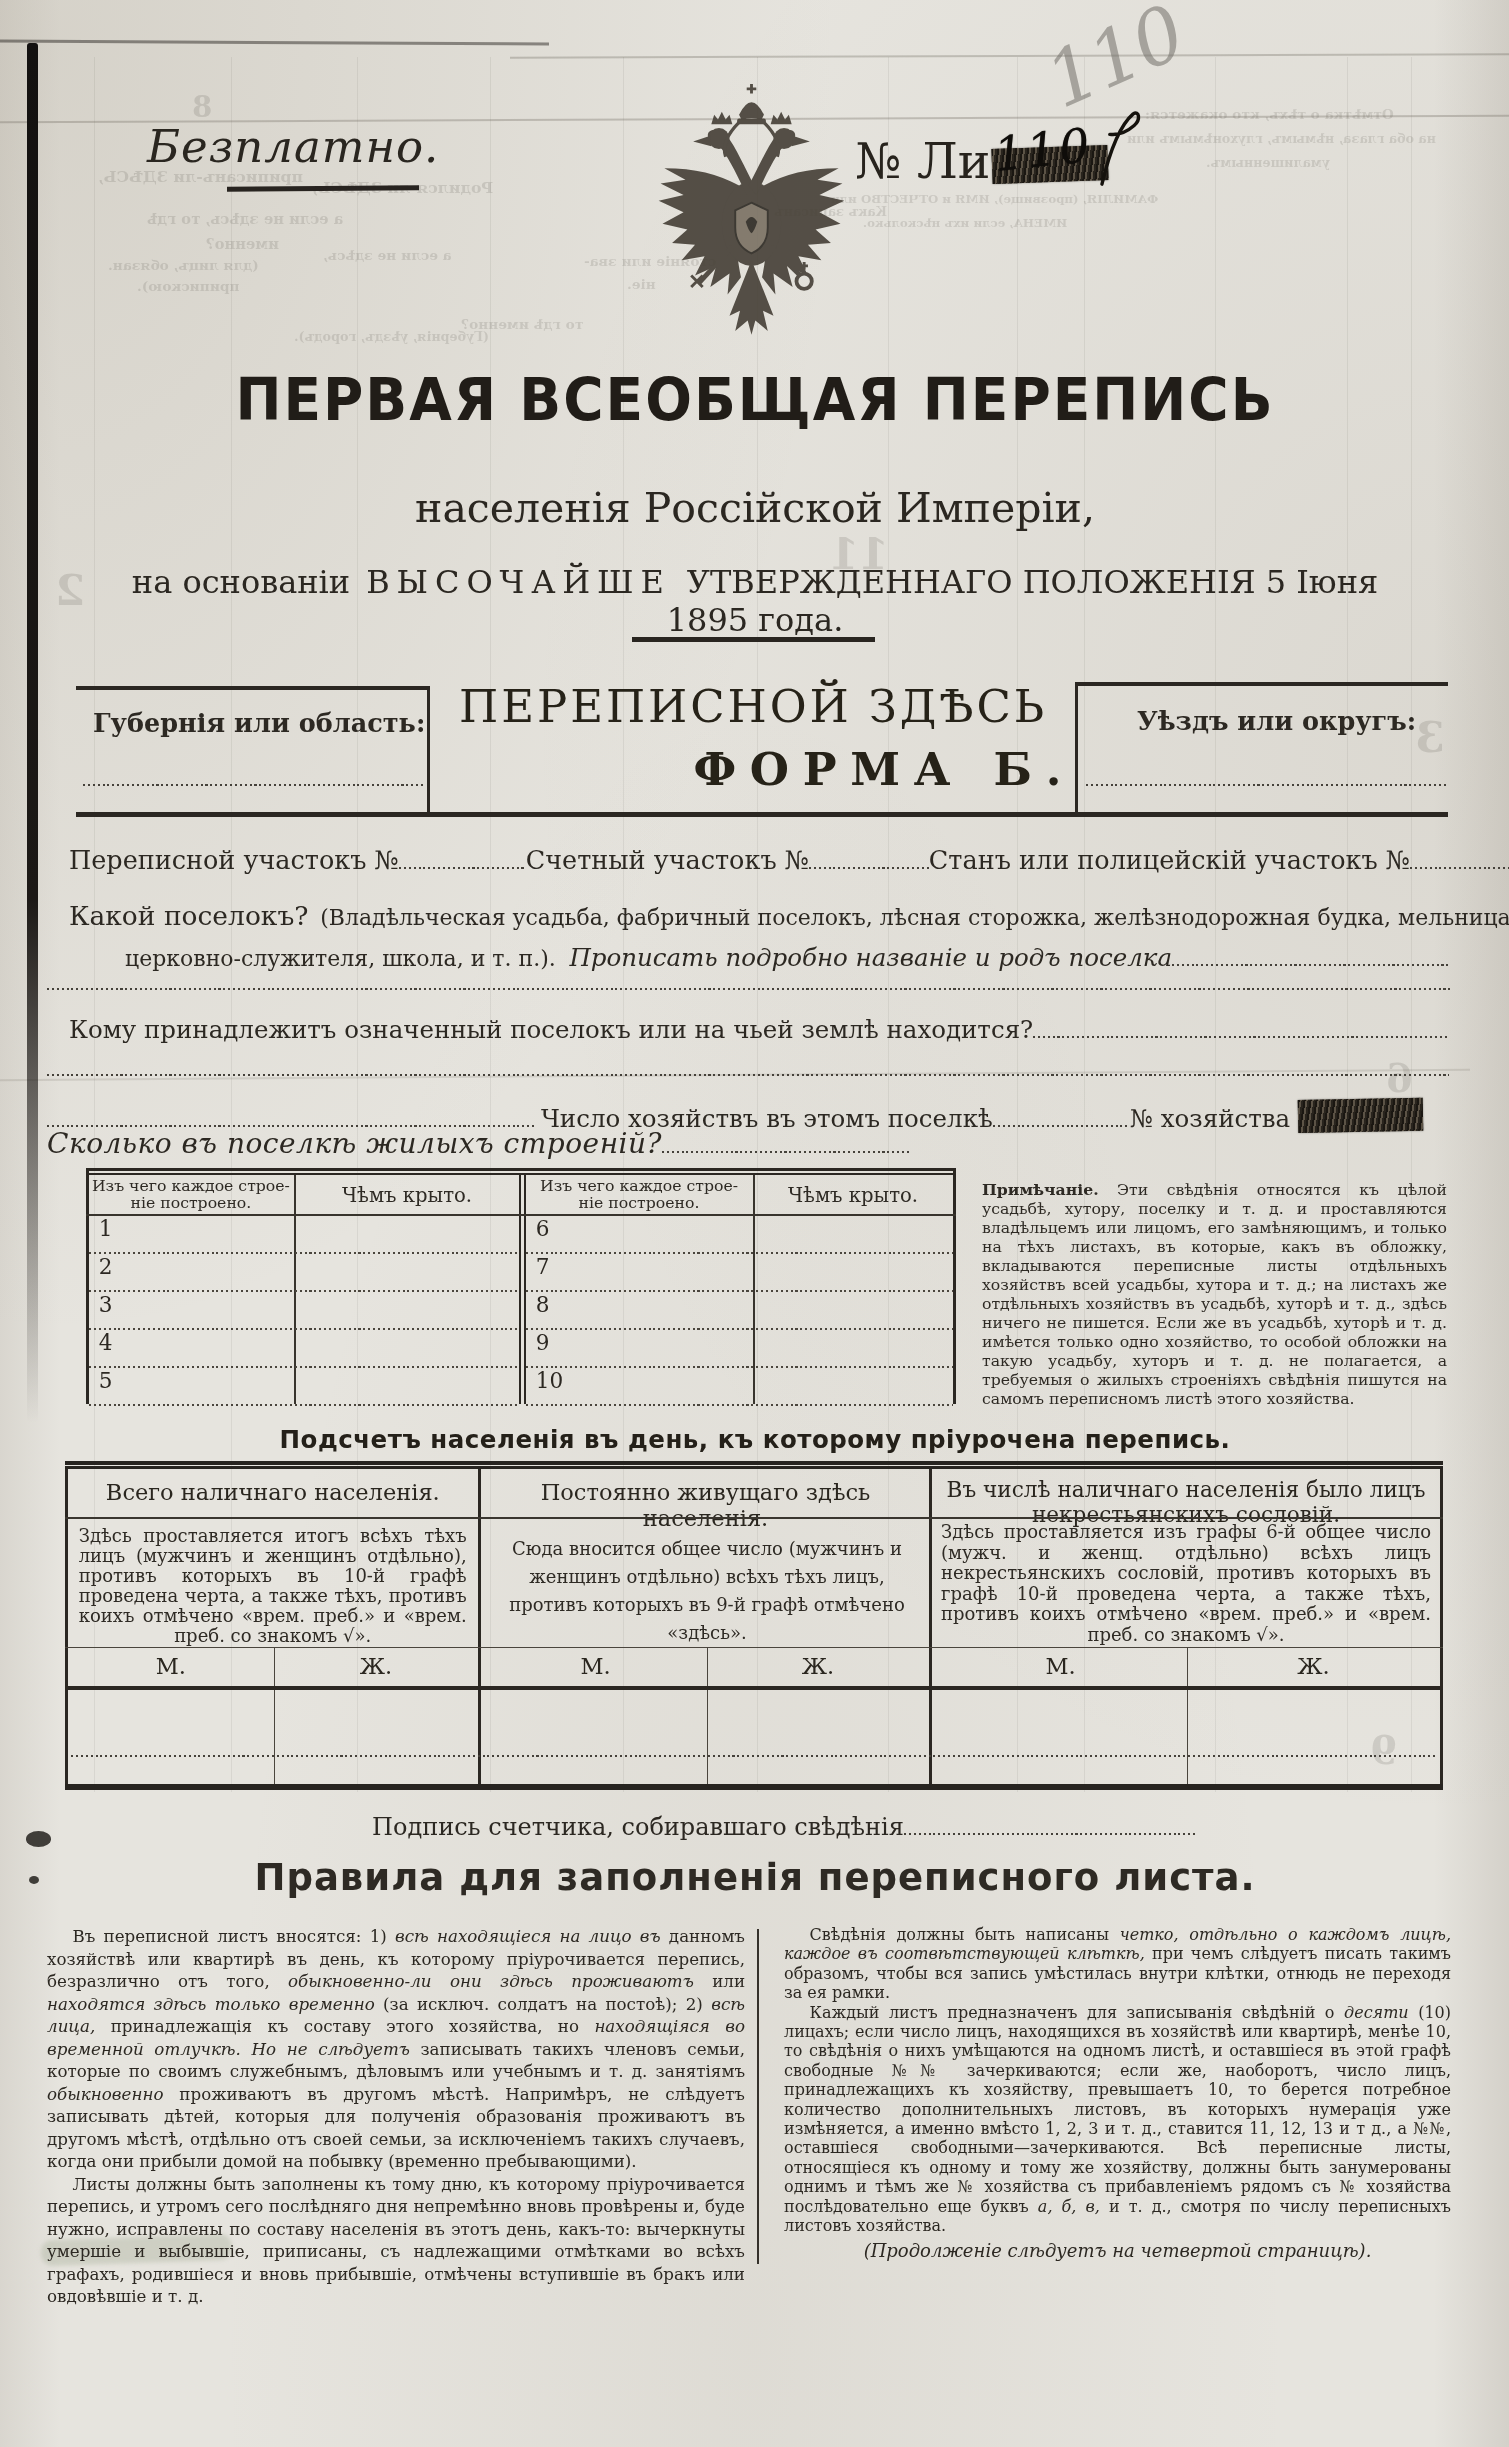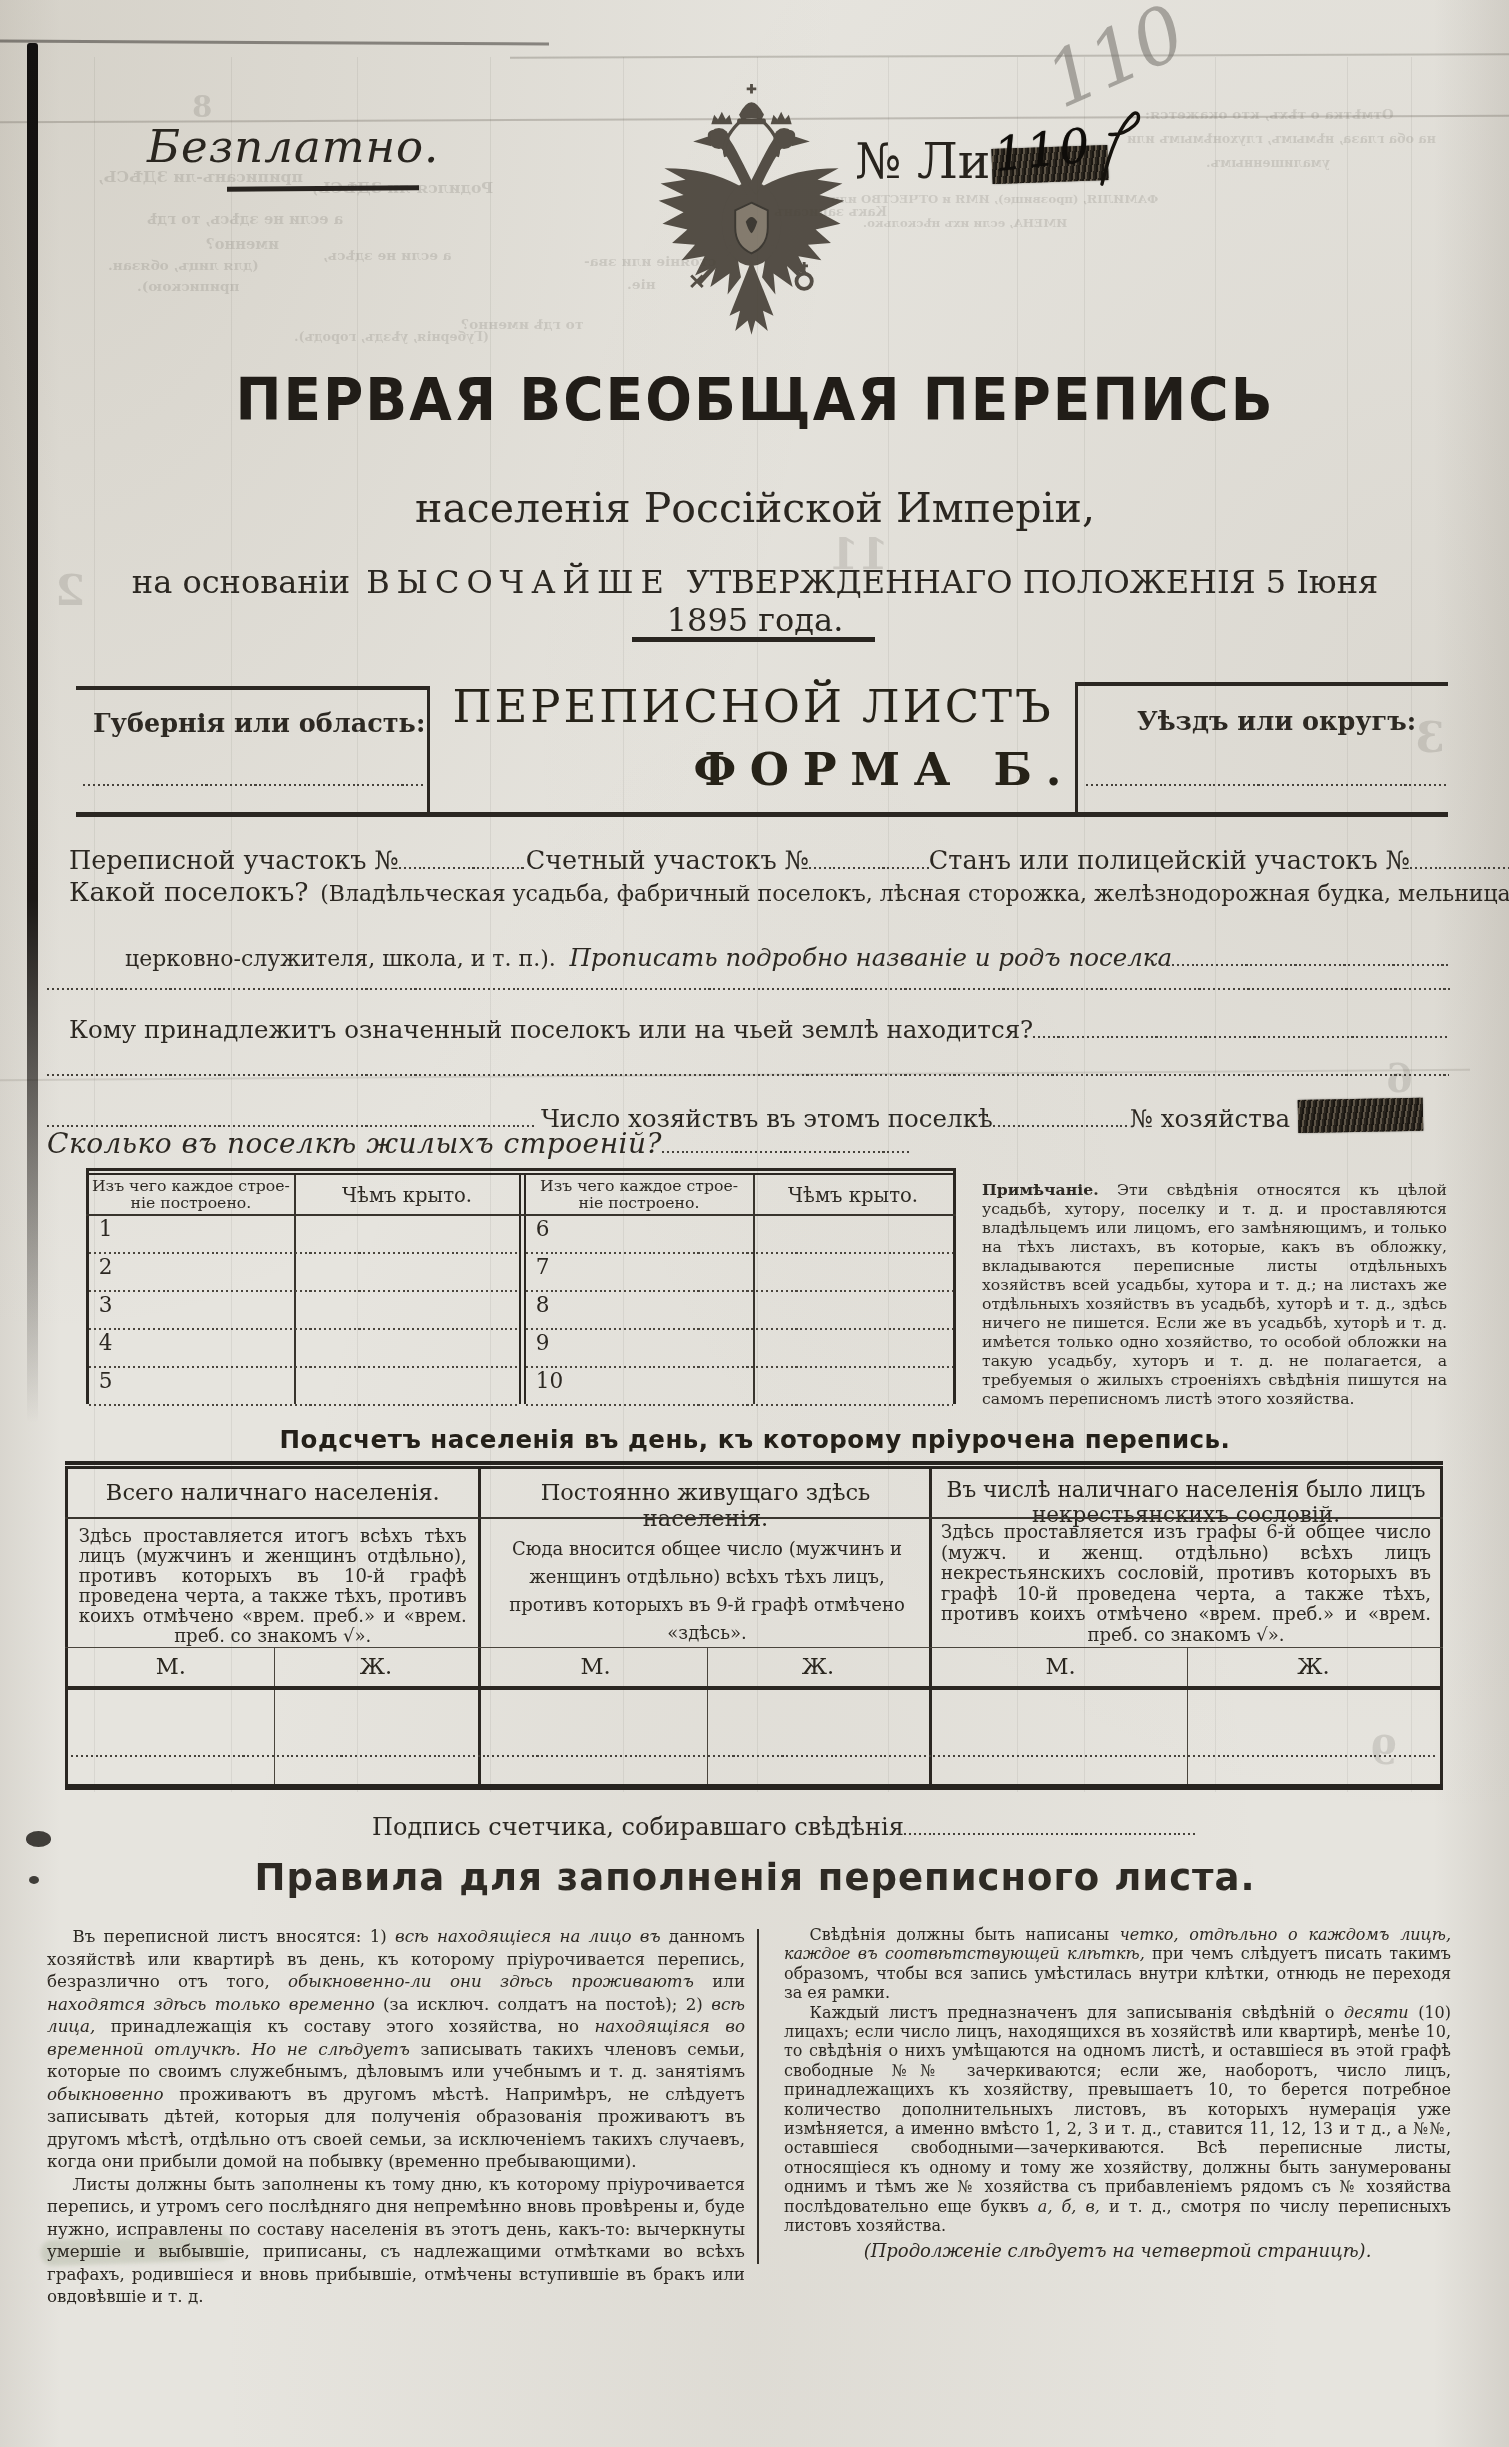--- a/index.html
+++ b/index.html
@@ -188,38 +188,38 @@
     <span>на основаніи</span>
     <span class="sp">ВЫСОЧАЙШЕ</span>
     <span>УТВЕРЖДЕННАГО ПОЛОЖЕНІЯ 5 Іюня 1895 года.</span>
   </div>
   <div class="abs midrule"></div>
 
   <div class="abs rule" style="left:76px;top:686px;width:351px;height:3.9px;"></div>
   <div class="abs boxlbl" style="left:93px;top:708px;">Губернія или область:</div>
   <div class="abs dot2" style="left:83px;top:784px;width:343px;"></div>
   <div class="abs rule" style="left:427px;top:686px;width:2.9px;height:127px;"></div>
-  <div class="abs fh-c1">ПЕРЕПИСНОЙ ЛИСТЪ</div>
+  <div class="abs fh-c1">ПЕРЕПИСНОЙ ЗДѢСЬ</div>
   <div class="abs fh-c2">ФОРМА Б.</div>
   <div class="abs rule" style="left:1075px;top:682px;width:2.9px;height:131px;"></div>
   <div class="abs rule" style="left:1078px;top:682px;width:370px;height:3.9px;"></div>
   <div class="abs boxlbl" style="left:1137px;top:706px;">Уѣздъ или округъ:</div>
   <div class="abs dot2" style="left:1086px;top:784px;width:361px;"></div>
   <div class="abs rule" style="left:76px;top:812px;width:1372px;height:4.9px;"></div>
 
   <div class="abs fline f26" style="left:69px;top:845px;">
     <span>Переписной участокъ №</span>
       <span class="ldr" style="width:127px;"></span>
     <span>Счетный участокъ №</span>
       <span class="ldr" style="width:120px;"></span>
     <span>Станъ или полицейскій участокъ №</span>
       <span class="ldr" style="width:108px;"></span>
   </div>
 
-  <div class="abs fline" style="left:69px;top:876px;width:1380px;">
+  <div class="abs fline" style="left:69px;top:900px;width:1380px;">
     <span class="f27">Какой поселокъ?</span>
     <span class="f23" style="margin-left:11.8px;">(Владѣльческая усадьба, фабричный поселокъ, лѣсная сторожка, желѣзнодорожная будка, мельница, усадьба священно или</span>
   </div>
   <div class="abs fline" style="left:125px;top:943px;width:1323px;">
     <span class="f23">церковно-служителя, школа, и т. п.).</span>
     <span class="it25" style="margin-left:13.7px;">Прописать подробно названіе и родъ поселка</span>
     <span class="ldr" style="flex:1;"></span>
   </div>
   <div class="abs dot2" style="left:47px;top:988px;width:1404px;"></div>
 

